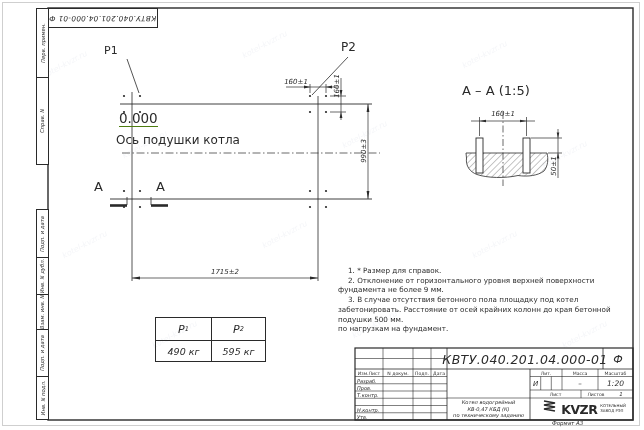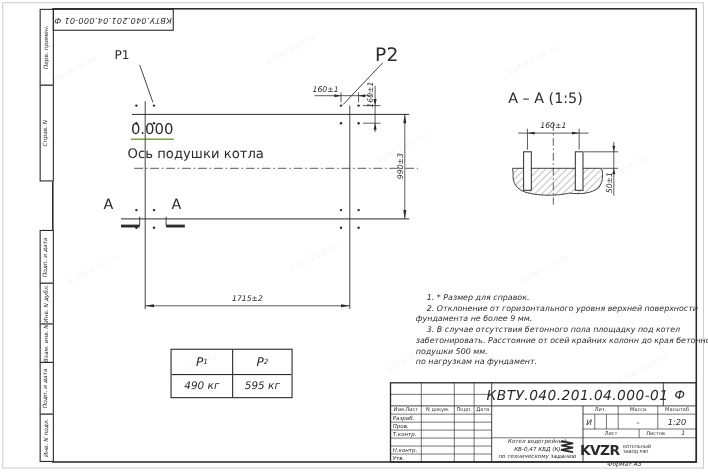--- a/index.html
+++ b/index.html
@@ -15,22 +15,22 @@
   .vbox span{transform:rotate(-90deg);white-space:nowrap;font-size:5.3px;font-style:italic;color:#2a2a2a;}
   .stamp-box{position:absolute;left:48px;top:8px;width:110px;height:20px;border:1px solid #2a2a2a;
         box-sizing:border-box;display:flex;align-items:center;justify-content:center;}
   .stamp-box span{transform:rotate(180deg);font-size:7.3px;font-style:italic;white-space:nowrap;letter-spacing:0.3px;}
   
   .dtxt{position:absolute;white-space:nowrap;}
   .dim{position:absolute;font-style:italic;font-size:7px;text-align:center;white-space:nowrap;}
   .rot{transform:rotate(-90deg);}
   .elev{border-bottom:1px solid #4d7c0f;padding-bottom:0px;}
   
-  .notes{position:absolute;left:338px;top:266px;width:224px;font-style:italic;
-         font-size:7.2px;line-height:9.7px;color:#2a2a2a;margin-left:40px;}
+  .notes{position:absolute;left:338px;top:266px;width:224px;
+         font-size:7.2px;line-height:9.7px;color:#2a2a2a;}
   .note-line{white-space:nowrap;}
   .ind{text-indent:10px;}
   
   .lt{position:absolute;left:155px;top:317px;width:111px;height:45px;border:1px solid #2a2a2a;box-sizing:border-box;}
   .lt .cell{position:absolute;box-sizing:border-box;display:flex;align-items:center;justify-content:center;font-style:italic;}
   .lt .h{font-size:11px;} .lt .v{font-size:9.5px;}
   .lt .c1{left:0;width:55px;} .lt .c2{left:55px;width:54px;border-left:1px solid #2a2a2a;}
   .lt .r1{top:0;height:22px;} .lt .r2{top:22px;height:21px;border-top:1px solid #2a2a2a;}
   sub{font-size:60%;}
   
@@ -38,21 +38,21 @@
   .tb-label{position:absolute;font-size:5px;font-style:italic;white-space:nowrap;}
   .tb-doc{position:absolute;left:448px;top:350px;width:154px;height:18px;display:flex;align-items:center;
           justify-content:center;font-size:12.5px;font-style:italic;letter-spacing:0.4px;white-space:nowrap;}
   .tb-f{position:absolute;left:603px;top:350px;width:30px;height:18px;display:flex;align-items:center;
         justify-content:center;font-size:11px;font-style:italic;}
   .tb-title{position:absolute;left:447px;top:371px;width:83px;text-align:center;font-style:italic;
             font-size:8.5px;line-height:9.2px;}
   .tb-sub{position:absolute;left:447px;top:399px;width:83px;text-align:center;font-style:italic;
           font-size:5.1px;line-height:6.5px;}
   .val{position:absolute;display:flex;align-items:center;justify-content:center;font-style:italic;}
-  .logo{position:absolute;left:509px;top:399px;width:101px;height:20px;display:flex;align-items:center;
+  .logo{position:absolute;left:543px;top:399px;width:101px;height:20px;display:flex;align-items:center;
         justify-content:center;gap:3px;}
   .logo .name{font-weight:bold;font-size:12.5px;letter-spacing:-0.5px;font-family:"DejaVu Sans",sans-serif;}
   .logo .cap{font-size:3.9px;line-height:4.6px;text-align:left;}
   .fmt{position:absolute;left:552px;top:420px;font-size:5.5px;font-style:italic;}
   svg{position:absolute;left:0;top:0;}
 </style>
 </head>
 <body>
 
 <div id="sheet">
@@ -218,21 +218,21 @@
     </div>
   <div class="vbox" style="top:376px;height:44px">
       <span>Инв. N подл.</span>
     </div>
 
   <div class="stamp-box">
     <span>КВТУ.040.201.04.000-01    Ф</span>
   </div>
 
   <div class="dtxt" style="left:104px;top:44px;font-size:11px">P1</div>
-  <div class="dtxt" style="left:341px;top:40px;font-size:17px">P2</div>
+  <div class="dtxt" style="left:341px;top:40px;font-size:12px">P2</div>
   <div class="dtxt elev" style="left:119px;top:110px;font-size:13.5px">0.000</div>
   <div class="dtxt" style="left:116px;top:133px;font-size:12px">Ось подушки котла</div>
   <div class="dtxt" style="left:94px;top:179px;font-size:13px">А</div>
   <div class="dtxt" style="left:156px;top:179px;font-size:13px">А</div>
   <div class="dim" style="left:200px;top:268px;width:50px">1715±2</div>
   <div class="dim rot" style="left:349px;top:147px;width:30px">990±3</div>
   <div class="dim" style="left:282px;top:78px;width:28px">160±1</div>
   <div class="dim rot" style="left:323px;top:82px;width:28px">160±1</div>
 
   <div class="dtxt" style="left:462px;top:83px;font-size:13px">А – А (1:5)</div>

